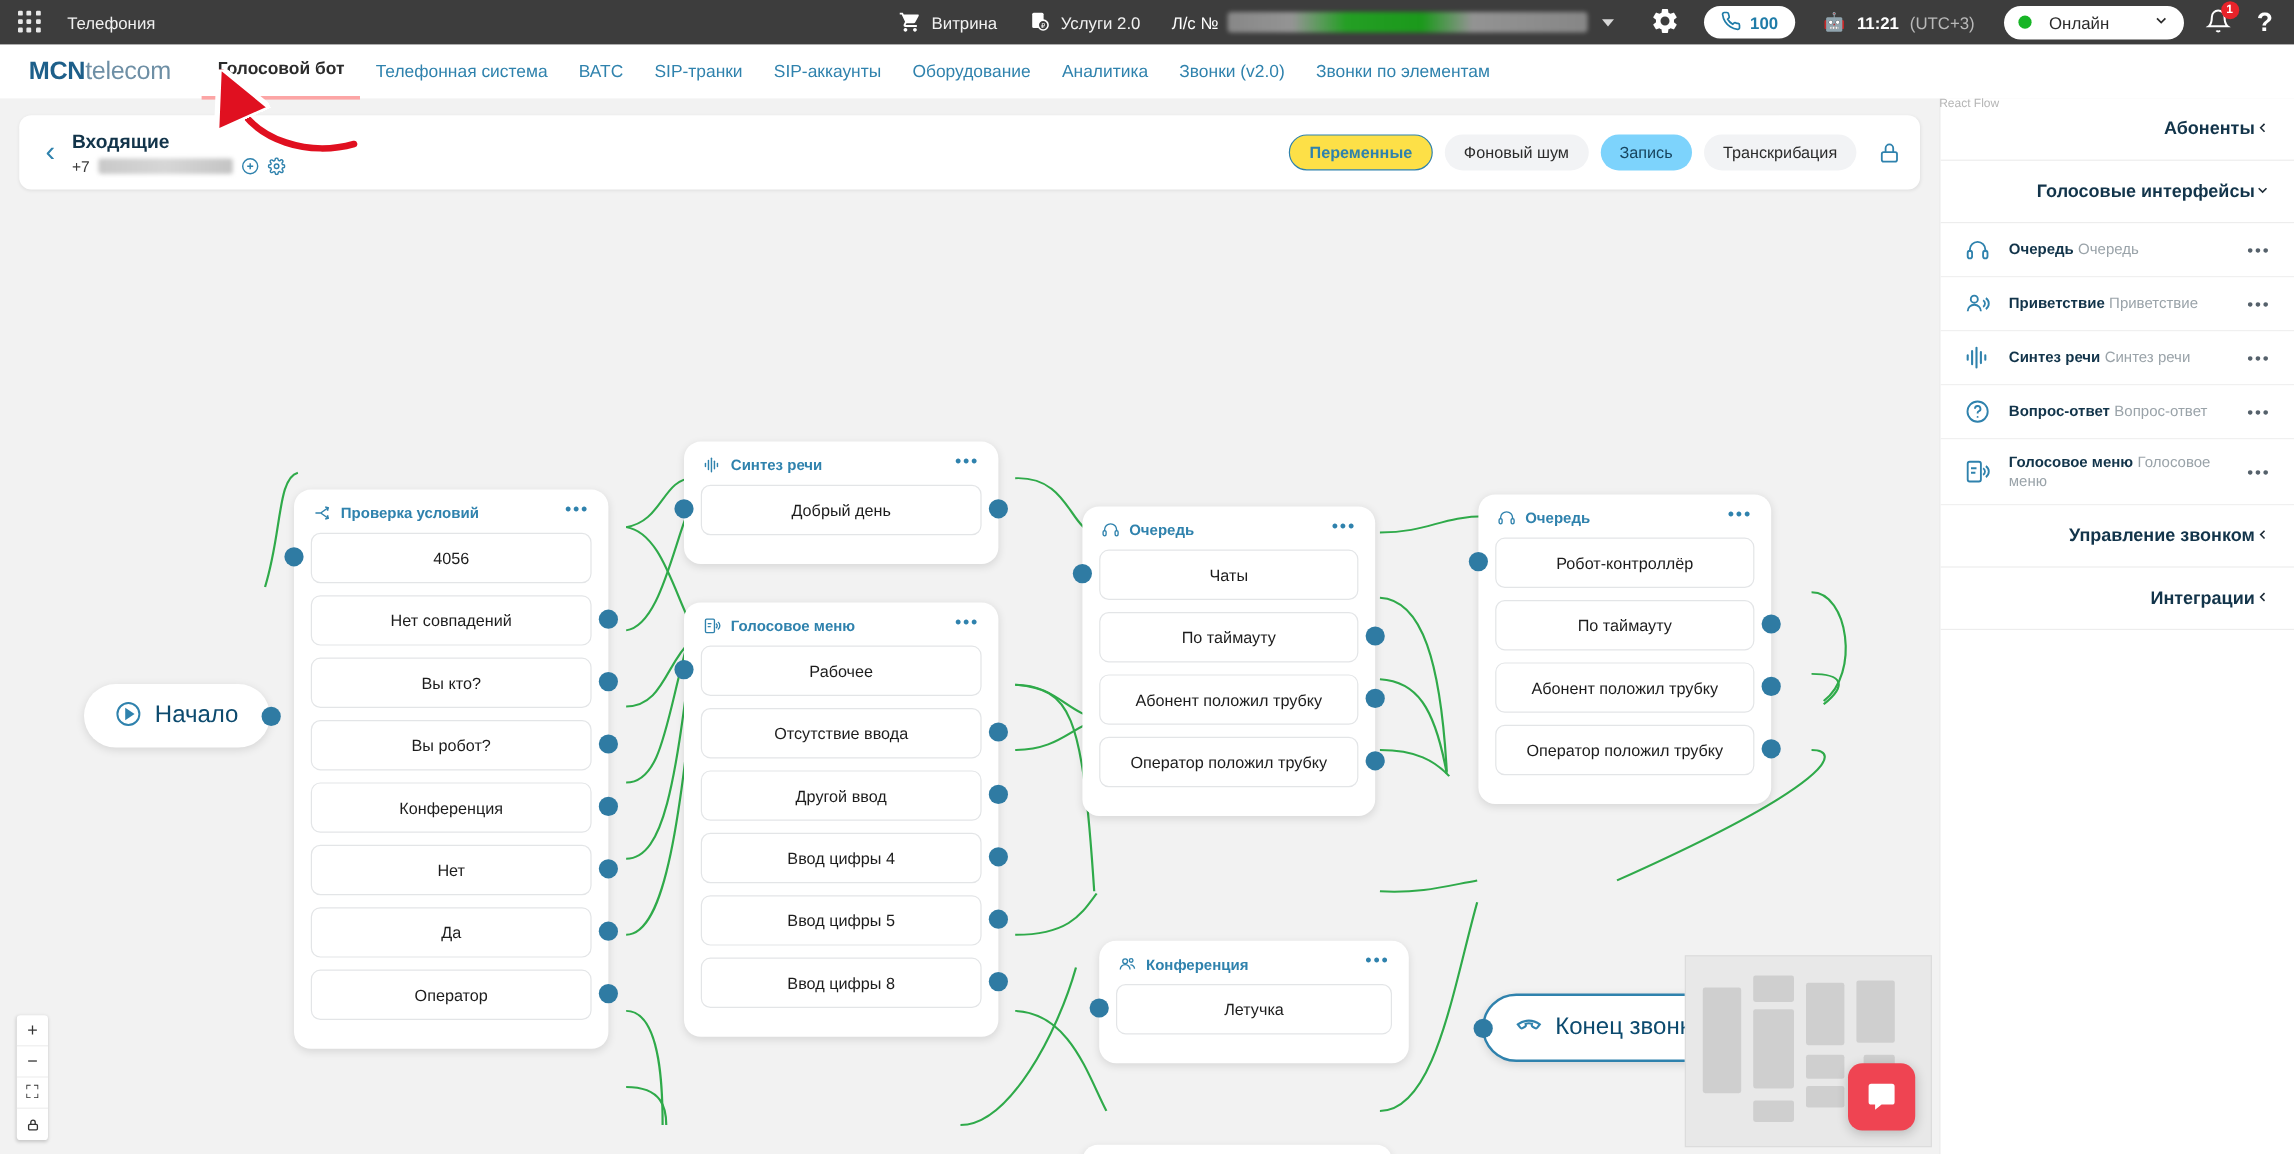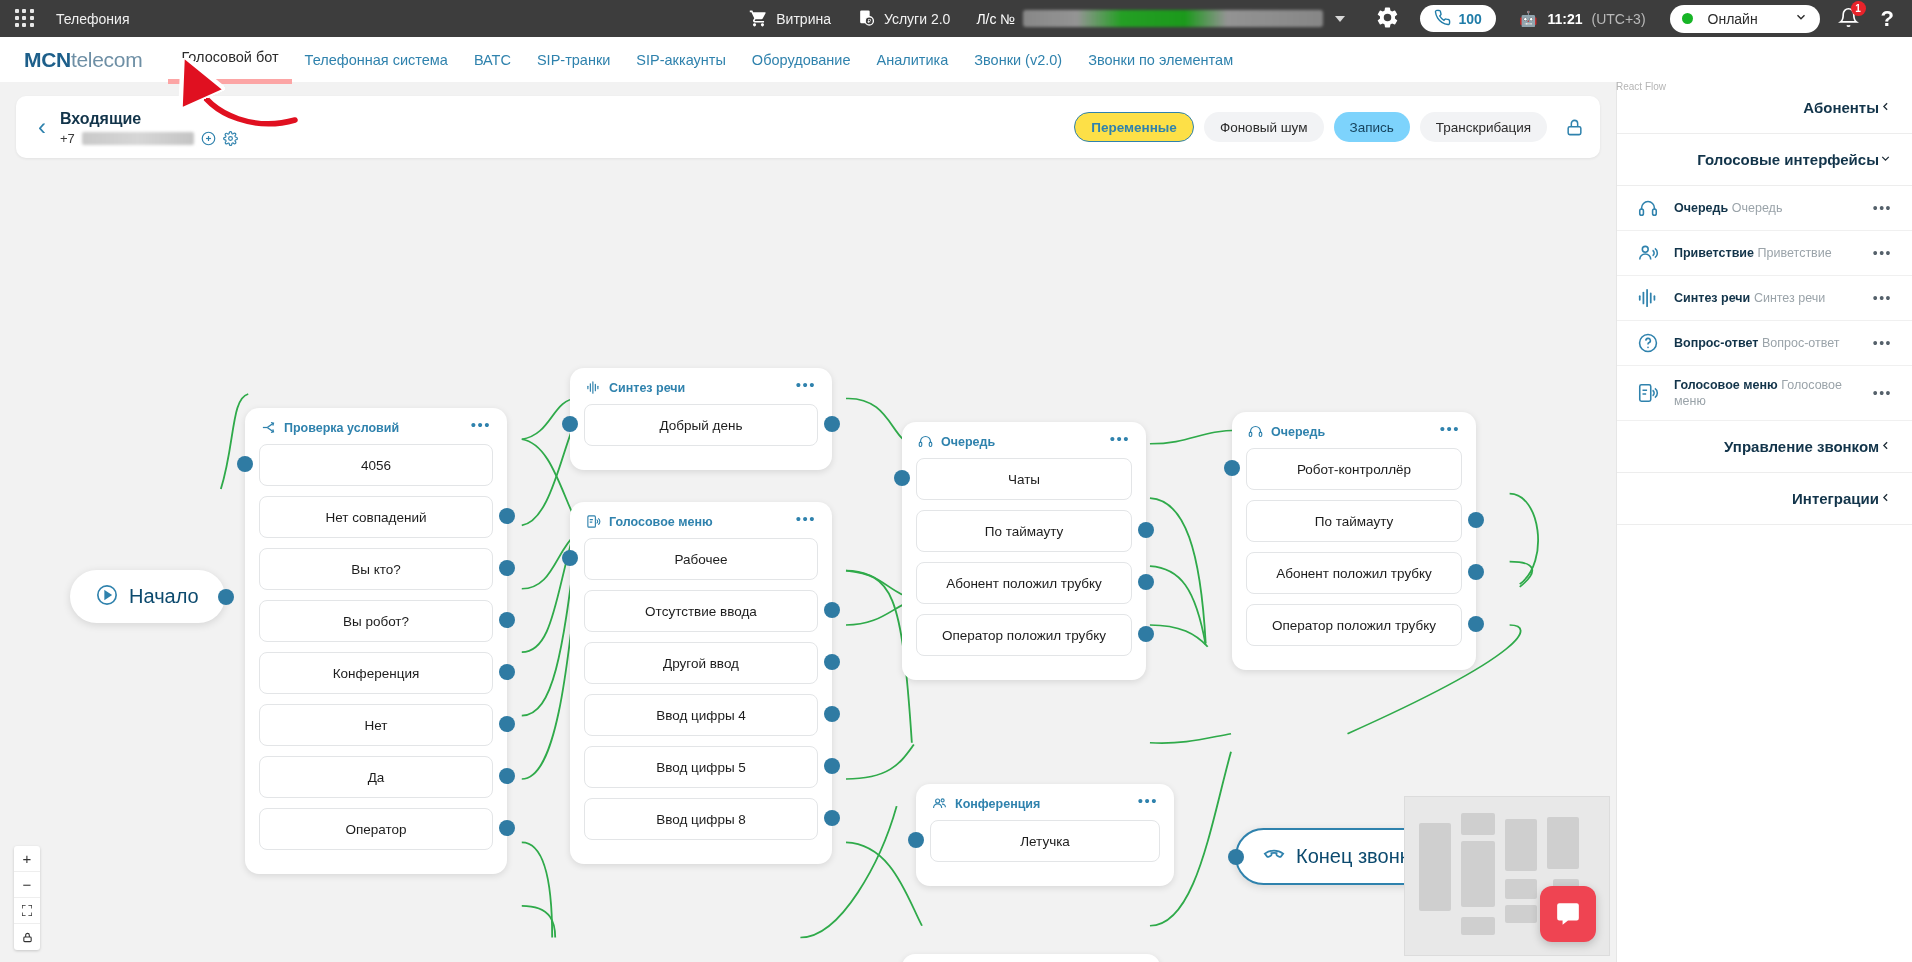--- a/index.html
+++ b/index.html
@@ -56,21 +56,21 @@
   
   .navbar{
     height:45px;background:#fff;display:flex;align-items:center;padding:0 24px;gap:0;
     position:relative;z-index:40;
   }
   .logo{font-size:21px;font-weight:bold;margin-right:26px;letter-spacing:-.3px;white-space:nowrap}
   .logo .b{color:#1d5f8a}.logo .g{color:#6e8fa5;font-weight:normal}
   .nav-link{
     font-size:14.5px;color:#2f82ad;padding:0 13px;line-height:44px;cursor:pointer;white-space:nowrap;
   }
-  .nav-link.active{color:#2b2b2b;border-bottom:5px solid #fca5a5;font-weight:normal}
+  .nav-link.active{color:#2b2b2b;border-bottom:3px solid #fca5a5;font-weight:bold}
   .reactflow-tag{position:absolute;right:246px;top:44px;font-size:10px;color:#b5b5b5}
 
   
   .shell{display:flex;height:calc(962px - 37px - 45px);position:relative}
   .main{flex:1;position:relative;background:#f2f2f2;overflow:hidden}
 
   
   .hdr-card{
     position:absolute;left:16px;top:14px;right:16px;height:62px;background:#fff;border-radius:10px;
     display:flex;align-items:center;padding:0 16px;box-shadow:0 1px 3px rgba(0,0,0,.07);

